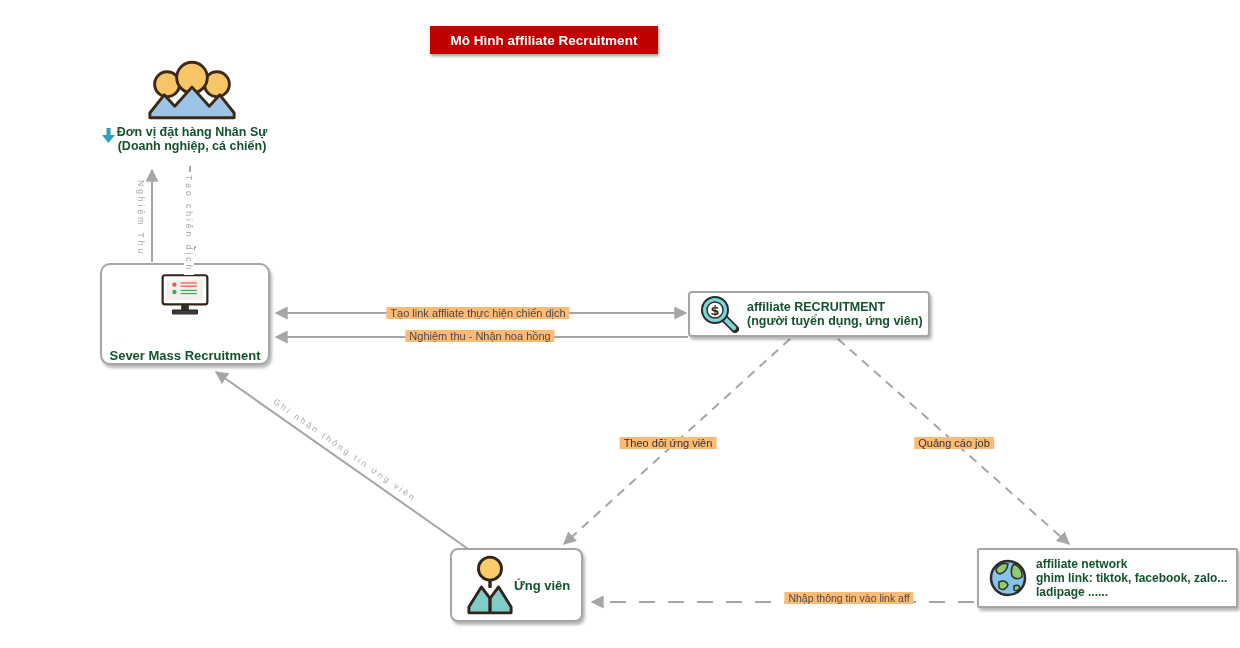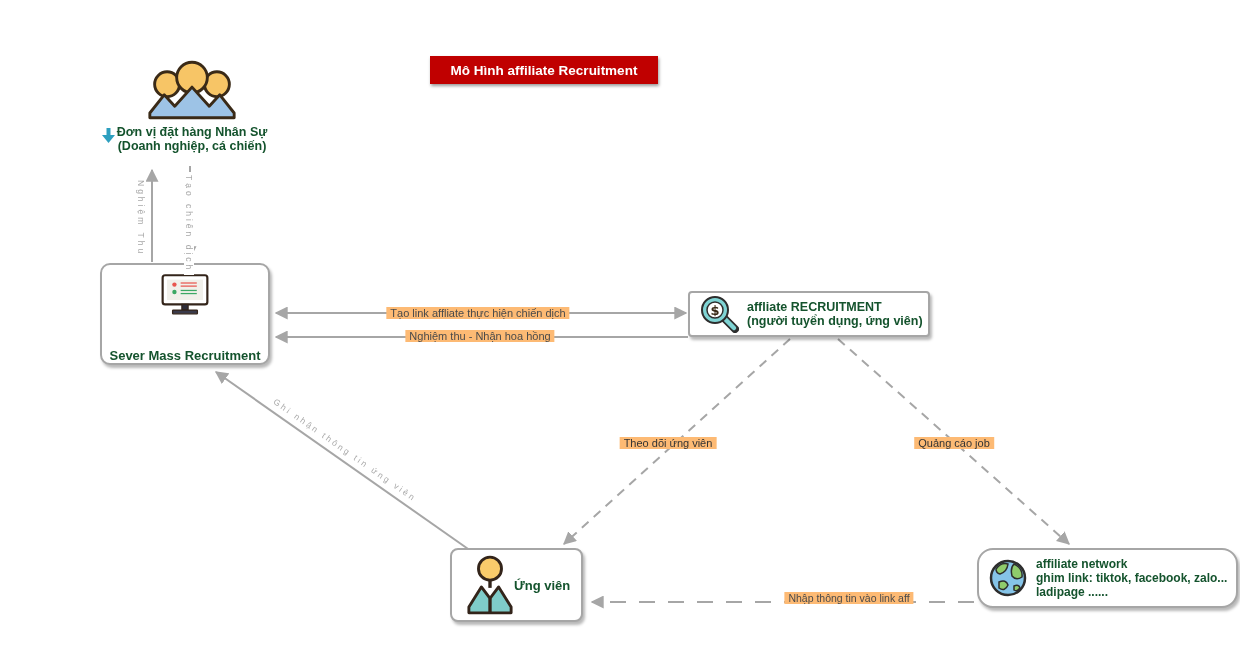--- a/index.html
+++ b/index.html
@@ -5,21 +5,21 @@
   html,body{margin:0;padding:0;background:#fff;}
   #canvas{
     position:relative;width:1240px;height:648px;background:#ffffff;
     font-family:"Liberation Sans",sans-serif;overflow:hidden;
   }
   
   .title-banner{
     position:absolute;left:430px;top:26px;width:228px;height:28px;
     background:#C00000;color:#ffffff;font-weight:bold;font-size:13.5px;
     display:flex;align-items:center;justify-content:center;
-    box-shadow:1px 2px 3px rgba(0,0,0,.4);z-index:3;white-space:nowrap;margin-top:30px;
+    box-shadow:1px 2px 3px rgba(0,0,0,.4);z-index:3;white-space:nowrap;
   }
   
   .box{
     position:absolute;background:#fff;border:2px solid #A6A6A6;
     box-shadow:2px 3px 3px rgba(0,0,0,.28);z-index:2;box-sizing:border-box;
   }
   .red{color:#14532d;font-weight:bold;}
   
   .client-icon{position:absolute;left:146px;top:60px;z-index:2;}
   .client-dl{position:absolute;left:101px;top:127px;z-index:2;}
@@ -33,21 +33,21 @@
   .server-label{font-size:13px;margin-top:4px;white-space:nowrap;}
   
   .aff-box{left:688px;top:291px;width:242px;height:46px;border-radius:4px;
     display:flex;align-items:center;padding-left:9px;gap:8px;}
   .aff-text{font-size:12.5px;line-height:14px;white-space:nowrap;}
   
   .cand-box{left:450px;top:548px;width:133px;height:74px;border-radius:8px;
     display:flex;align-items:center;padding-left:14px;gap:0;}
   .cand-label{font-size:13px;white-space:nowrap;}
   
-  .net-box{left:977px;top:548px;width:261px;height:60px;border-radius:16px;
+  .net-box{left:977px;top:548px;width:261px;height:60px;border-radius:2px;
     display:flex;align-items:center;padding-left:9px;gap:8px;}
   .net-text{font-size:12px;line-height:14px;white-space:nowrap;}
   
   #connector-layer{position:absolute;left:0;top:0;z-index:1;}
   
   .elabel{
     position:absolute;transform:translate(-50%,-50%);background:#fdba74;
     padding:0 4px;font-size:11px;color:#4a4a4a;z-index:3;white-space:nowrap;
   }
   .vlabel{
@@ -122,21 +122,21 @@
 
   <div class="box aff-box">
     <svg width="40" height="38" viewBox="0 0 40 38">
       <line x1="25" y1="23" x2="36" y2="34" stroke="#2D2D2D" stroke-width="8" stroke-linecap="round"></line>
       <line x1="25" y1="23" x2="35" y2="33" stroke="#7FD4D4" stroke-width="4.5" stroke-linecap="round"></line>
       <circle cx="16" cy="15" r="13" fill="#7FD4D4" stroke="#2D2D2D" stroke-width="2"></circle>
       <circle cx="16" cy="15" r="8" fill="#ffffff" stroke="#2D2D2D" stroke-width="1.5"></circle>
       <text x="16" y="20" text-anchor="middle" font-family="DejaVu Sans, sans-serif" font-size="13" font-weight="bold" fill="#3A2A17">$</text>
     </svg>
     <div class="aff-text red">
-      <div>affliate RECRUITMENT</div>
+      <div>affiliate RECRUITMENT</div>
       <div>(người tuyển dụng, ứng viên)</div>
     </div>
   </div>
 
   <div class="box cand-box">
     <svg width="48" height="60" viewBox="0 0 50 62">
       <line x1="25" y1="26" x2="25" y2="34" stroke="#33241A" stroke-width="3.5"></line>
       <path d="M3,60 L3,54 L16,33 L25,45 L34,33 L47,54 L47,60 Z" fill="#7FCCC9" stroke="#33241A" stroke-width="3" stroke-linejoin="round"></path>
       <line x1="25" y1="45" x2="25" y2="60" stroke="#33241A" stroke-width="3.5"></line>
       <circle cx="25" cy="14" r="12" fill="#F9CB6B" stroke="#33241A" stroke-width="3"></circle>

